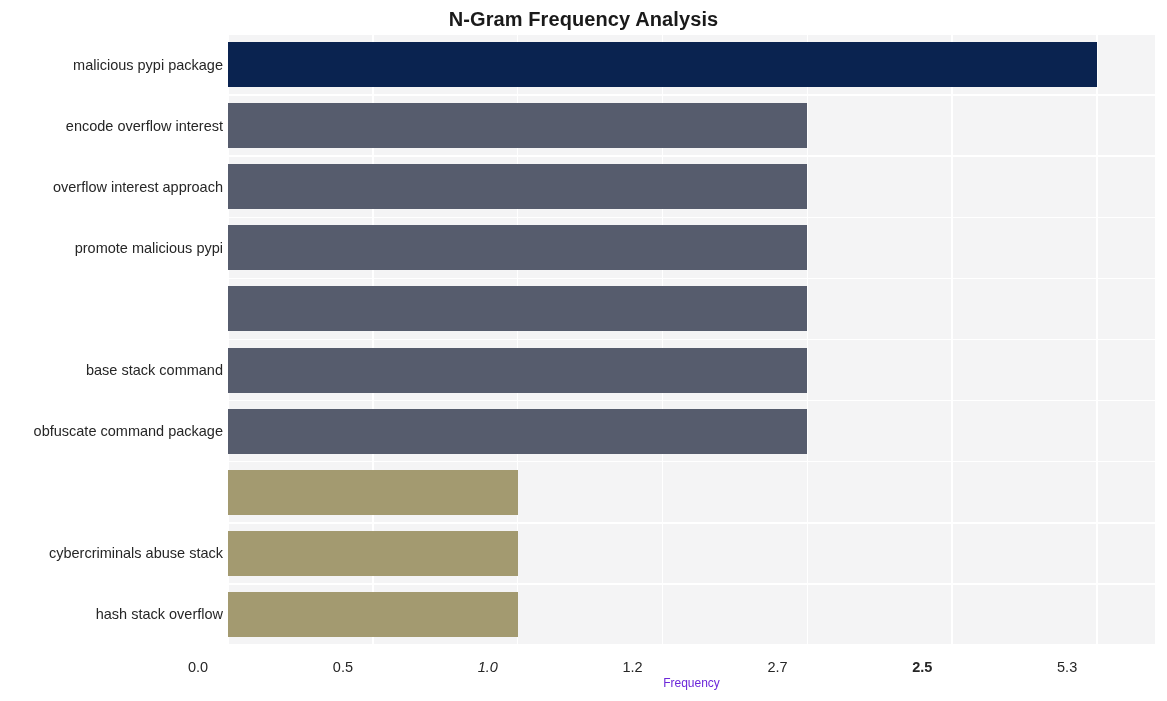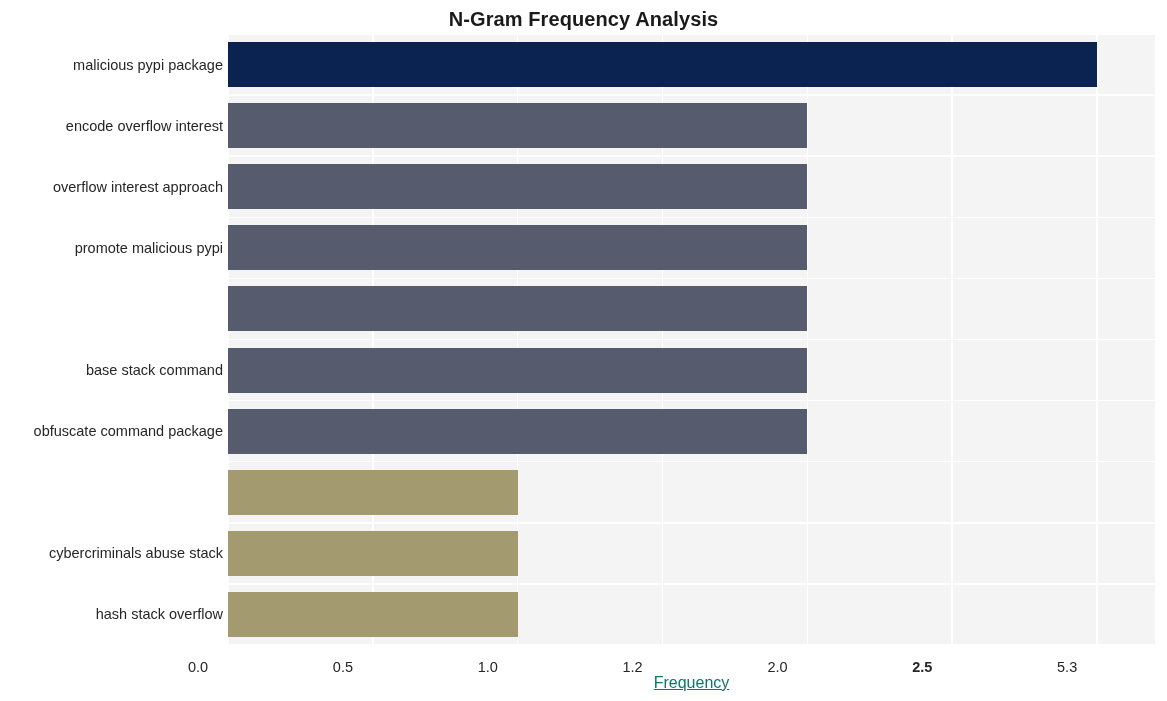--- a/index.html
+++ b/index.html
@@ -107,24 +107,23 @@
     line-height: 20px;
     margin-top: 8px;
   }
 
   .xlabel {
     position: absolute;
     left: 228px;
     top: 673px;
     width: 927px;
     text-align: center;
-    font-size: 16px;
-    color: #0f766e;
+    font-size: 12px;
+    color: #6d28d9;
     line-height: 20px;
-    text-decoration: underline;
   }
 </style>
 </head>
 <body>
 
 <div class="figure">
 
   <div class="chart-title">N-Gram Frequency Analysis</div>
 
   <div class="plot-area" id="plot-area">
@@ -165,22 +164,22 @@
       <div class="ytick" style="top: 204.85px;">promote malicious pypi</div>
       <div class="ytick" style="top: 327.05px;">base stack command</div>
       <div class="ytick" style="top: 388.15px;">obfuscate command package</div>
       <div class="ytick" style="top: 510.35px;">cybercriminals abuse stack</div>
       <div class="ytick" style="top: 571.45px;">hash stack overflow</div>
     </div>
 
   <div class="xtick-layer" id="xtick-layer">
       <div class="xtick" style="left: 0px;">0.0</div>
       <div class="xtick" style="left: 144.844px;">0.5</div>
-      <div class="xtick" style="left: 289.688px;">1.0</div>
+      <div class="xtick" style="left: 289.688px; font-style: italic;">1.0</div>
       <div class="xtick" style="left: 434.531px;">1.2</div>
-      <div class="xtick" style="left: 579.375px;">2.0</div>
+      <div class="xtick" style="left: 579.375px;">2.7</div>
       <div class="xtick" style="left: 724.219px; font-weight: bold;">2.5</div>
       <div class="xtick" style="left: 869.062px;">5.3</div>
     </div>
 
   <div class="xlabel">Frequency</div>
 
 </div>
 
 </body></html>

